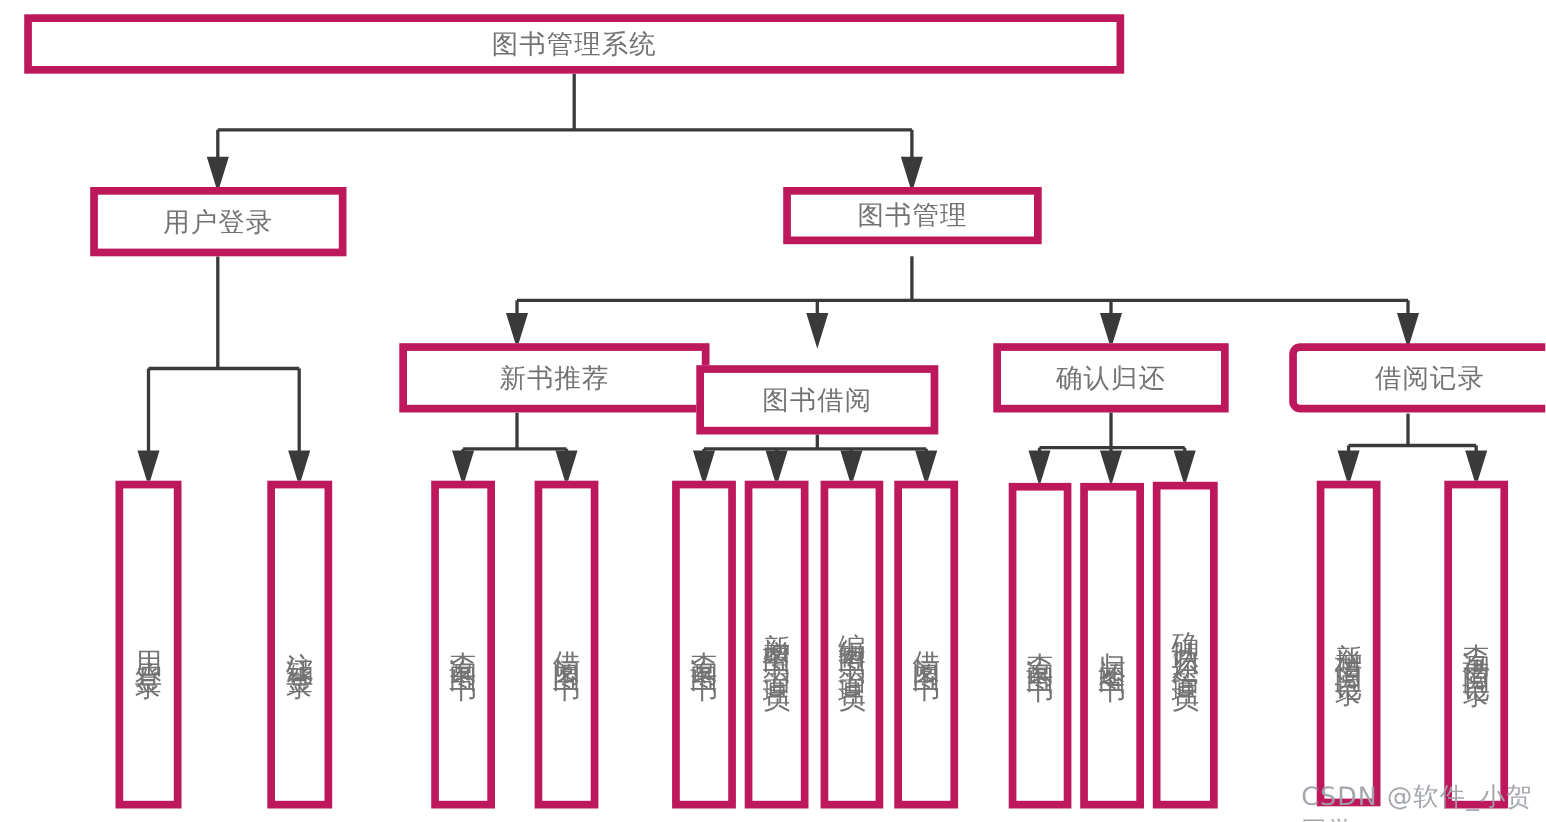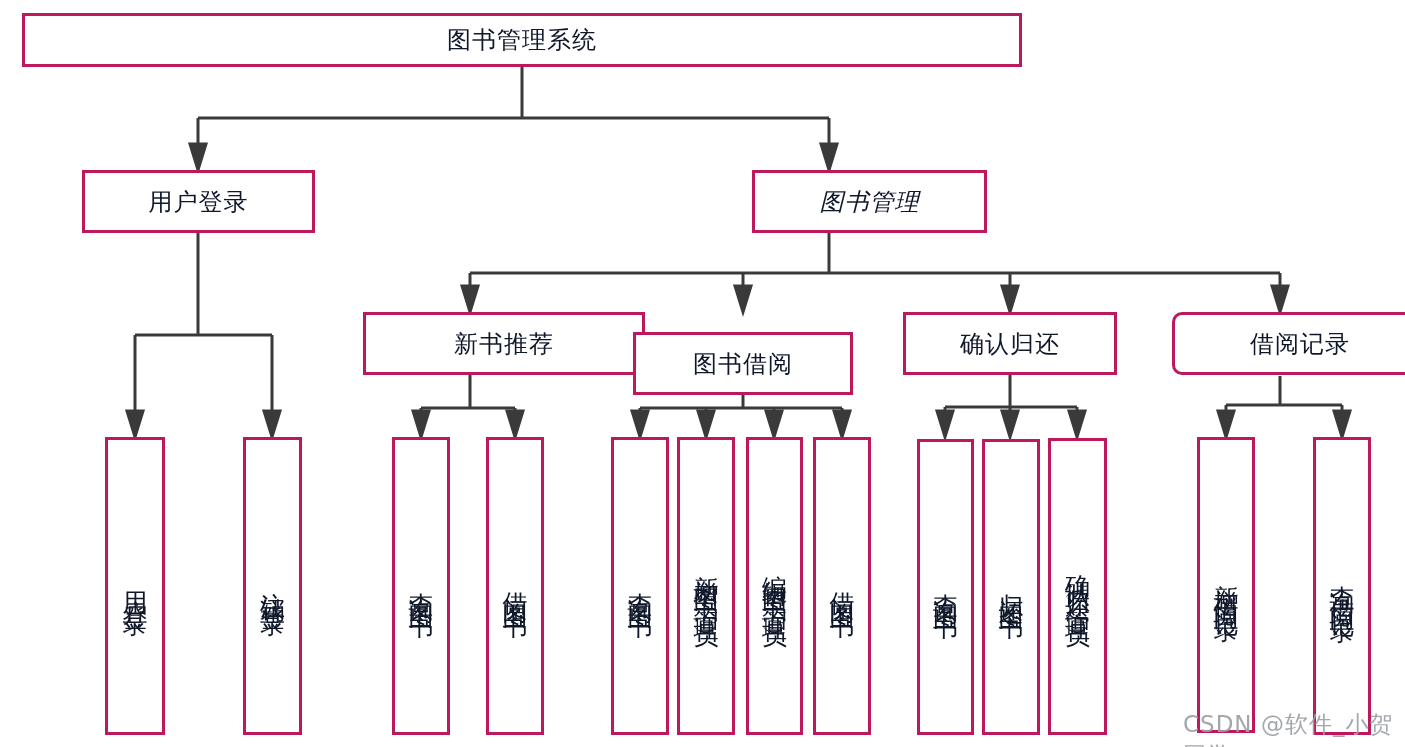--- a/index.html
+++ b/index.html
@@ -8,25 +8,25 @@
     width:1405px;height:747px;
     background:#ffffff;
     font-family:"DejaVu Sans","Liberation Sans",sans-serif;
     overflow:hidden;
   }
   #connectors{position:absolute;left:0;top:0;z-index:1;}
   .node{
     position:absolute;
     box-sizing:border-box;
     background:#ffffff;
-    border:3px solid #be185d;
+    border:7px solid #be185d;
     display:flex;
     align-items:center;
     justify-content:center;
-    color:#0f172a;
+    color:#737373;
     font-size:24px;
     letter-spacing:1px;
     z-index:2;
     white-space:nowrap;
   }
   .node.v{
     writing-mode:vertical-rl;
     text-orientation:mixed;
     letter-spacing:7px;
     font-size:25px;
@@ -152,21 +152,21 @@
       </g>
     <g>
         <line x1="1342" y1="405" x2="1342" y2="419"></line>
         <polygon fill="#3a3a3a" points="1334,411 1350,411 1342,437"></polygon>
       </g>
   </svg>
 
   <div class="node" style="left:22px;top:13px;width:1000px;height:54px;">图书管理系统</div>
 
   <div class="node" style="left:82px;top:170px;width:233px;height:63px;">用户登录</div>
-  <div class="node" style="left:752px;top:170px;width:235px;height:63px;font-style:italic;">图书管理</div>
+  <div class="node" style="left:712px;top:170px;width:235px;height:52px;">图书管理</div>
 
   <div class="node" style="left:363px;top:312px;width:282px;height:63px;">新书推荐</div>
   <div class="node" style="left:633px;top:312px;width:220px;height:63px;margin-top:20px;">图书借阅</div>
   <div class="node" style="left:903px;top:312px;width:214px;height:63px;">确认归还</div>
   <div class="node" style="left:1172px;top:312px;width:256px;height:63px;border-radius:10px;">借阅记录</div>
 
   <div class="node v" style="left:105px;top:437px;width:60px;height:298px;">用户登录</div>
   <div class="node v" style="left:243px;top:437px;width:59px;height:298px;">注销登录</div>
 
   <div class="node v" style="left:392px;top:437px;width:58px;height:298px;">查询图书</div>

